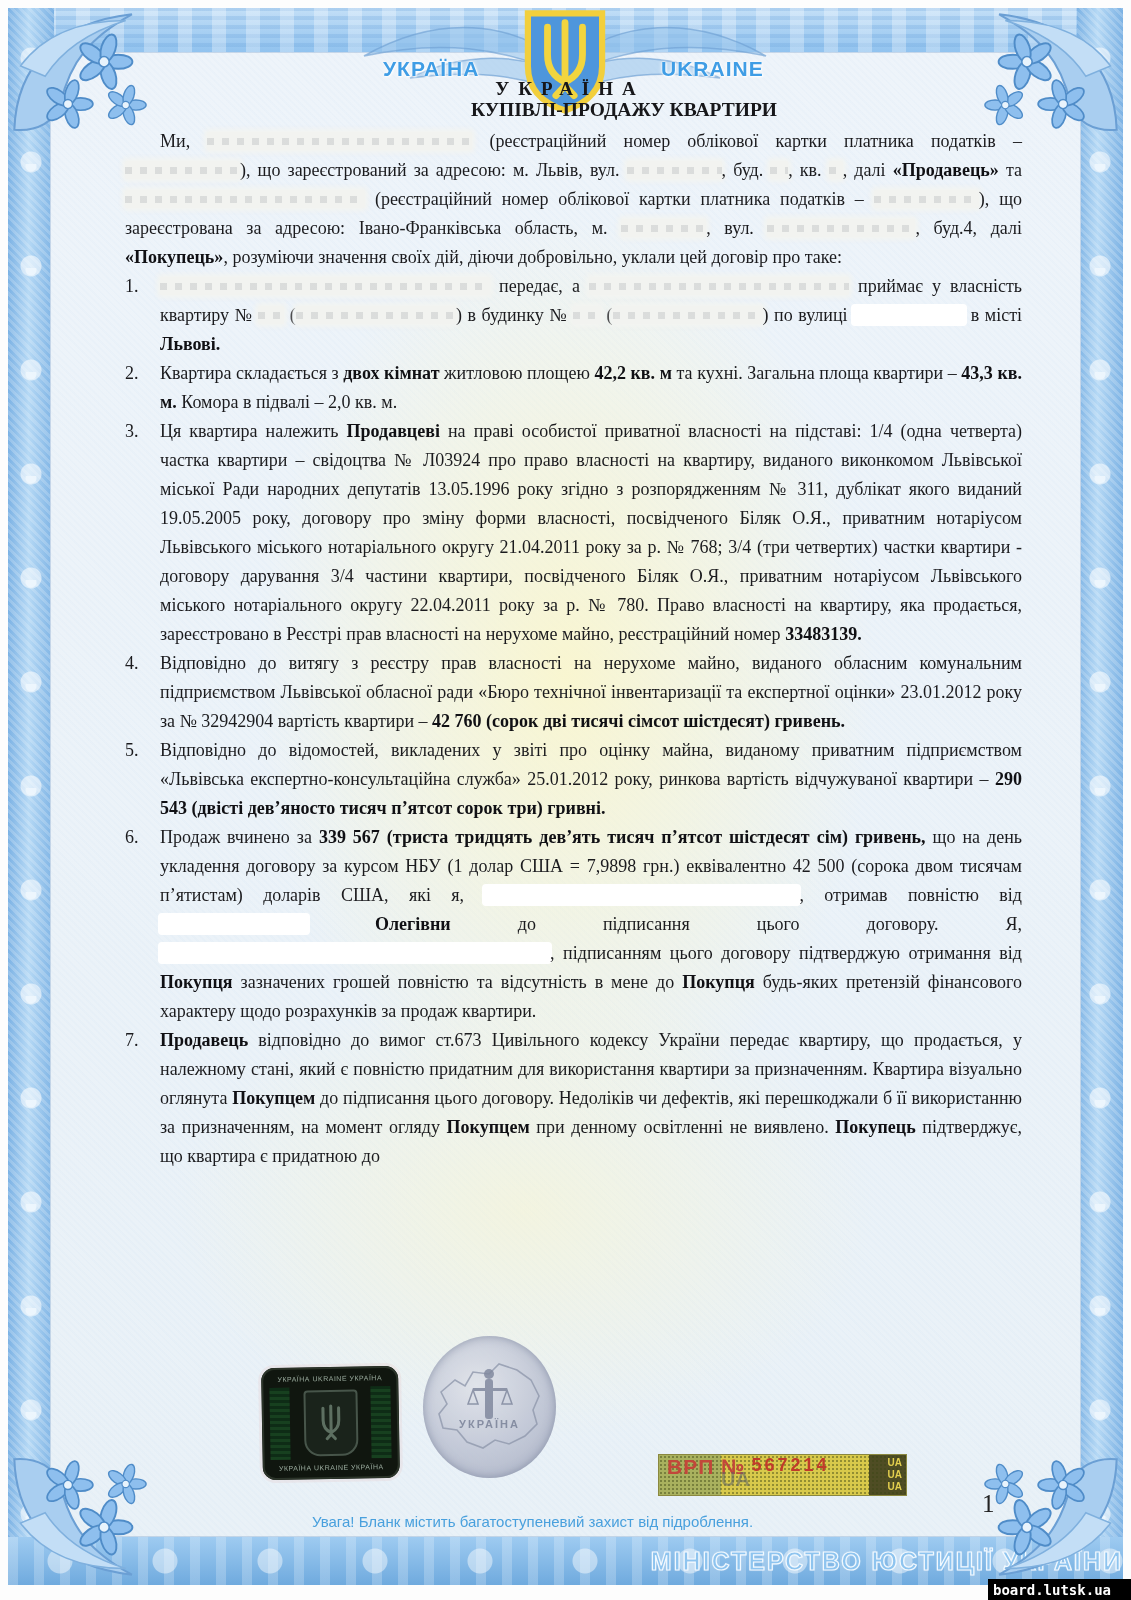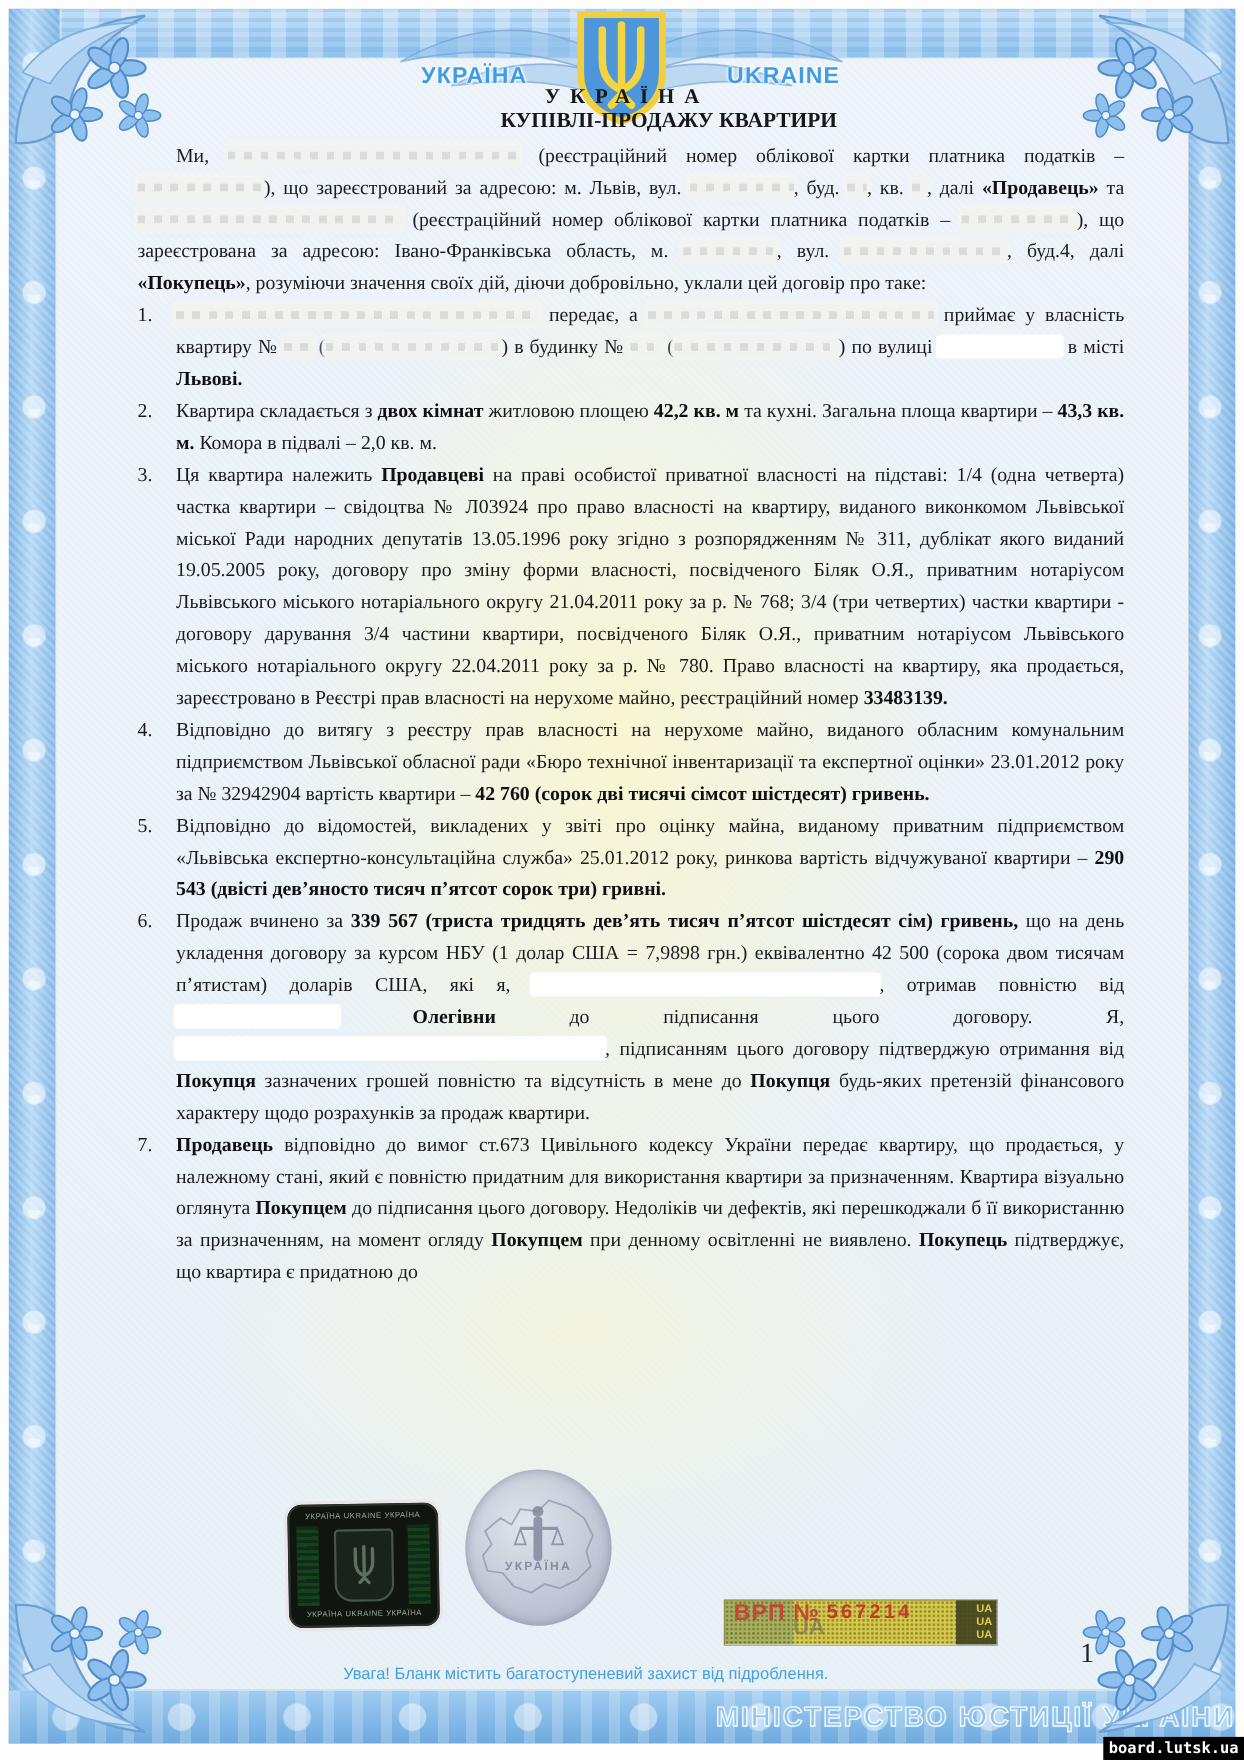--- a/index.html
+++ b/index.html
@@ -49,21 +49,21 @@
   
   .wings{position:absolute;left:352px;top:12px;width:426px;height:100px;z-index:5;}
   .country{position:absolute;z-index:6;font-family:"Liberation Sans",sans-serif;font-weight:bold;
     font-size:21px;letter-spacing:1px;color:#3f9de5;
     text-shadow:0 0 2px #fff,0 0 4px #fff,1px 1px 2px #fff;}
   .country.left{left:383px;top:57px;}
   .country.right{left:661px;top:57px;}
   .emblem{position:absolute;left:519px;top:8px;width:92px;height:106px;z-index:6;}
   .doc-type{position:absolute;left:0;width:1131px;top:78px;z-index:7;text-align:center;
     font-weight:bold;font-size:19px;letter-spacing:9px;color:#17171a;text-indent:9px;}
-  .doc-title{position:absolute;left:455px;width:322px;top:99px;z-index:7;text-align:left;
+  .doc-title{position:absolute;left:455px;width:322px;top:99px;z-index:7;text-align:right;
     font-weight:bold;font-size:19.5px;color:#17171a;}
 
   
   .docbody{position:absolute;left:125px;top:127px;width:897px;z-index:6;
     font-size:18px;line-height:29px;color:#1b1b1e;text-align:justify;}
   .docbody p.intro{margin:0;text-indent:35px;}
   .clause{display:flex;margin:0;}
   .cnum{flex:0 0 35px;}
   .ctext{flex:1;text-align:justify;}
   .docbody b{color:#101014;}
@@ -113,21 +113,21 @@
   .sside{position:absolute;right:4px;top:2px;display:flex;flex-direction:column;z-index:1;
     font-family:"Liberation Sans",sans-serif;font-weight:bold;font-size:10px;line-height:12px;
     color:#e3cf4e;text-align:center;}
 
   
   .pagenum{position:absolute;left:982px;top:1490px;z-index:6;font-size:25px;color:#222;}
   .warning{position:absolute;left:312px;top:1513px;z-index:6;
     font-family:"Liberation Sans",sans-serif;font-size:15px;color:#49a0dd;}
   .watermark{position:absolute;right:0;bottom:0;z-index:9;background:#000;color:#fff;
     font-family:"DejaVu Sans Mono",monospace;font-weight:bold;font-size:14px;
-    padding:3px 5px 2px 5px;}
+    padding:3px 20px 2px 5px;}
 </style>
 </head>
 <body>
 
 <svg width="0" height="0" style="position:absolute">
   <defs>
     <g id="tryzub-shape" fill="none" stroke="currentColor" stroke-width="9" stroke-linecap="round">
       <path d="M50 10v74"></path>
       <path d="M27 16v36q0 26 23 36"></path>
       <path d="M73 16v36q0 26-23 36"></path>

